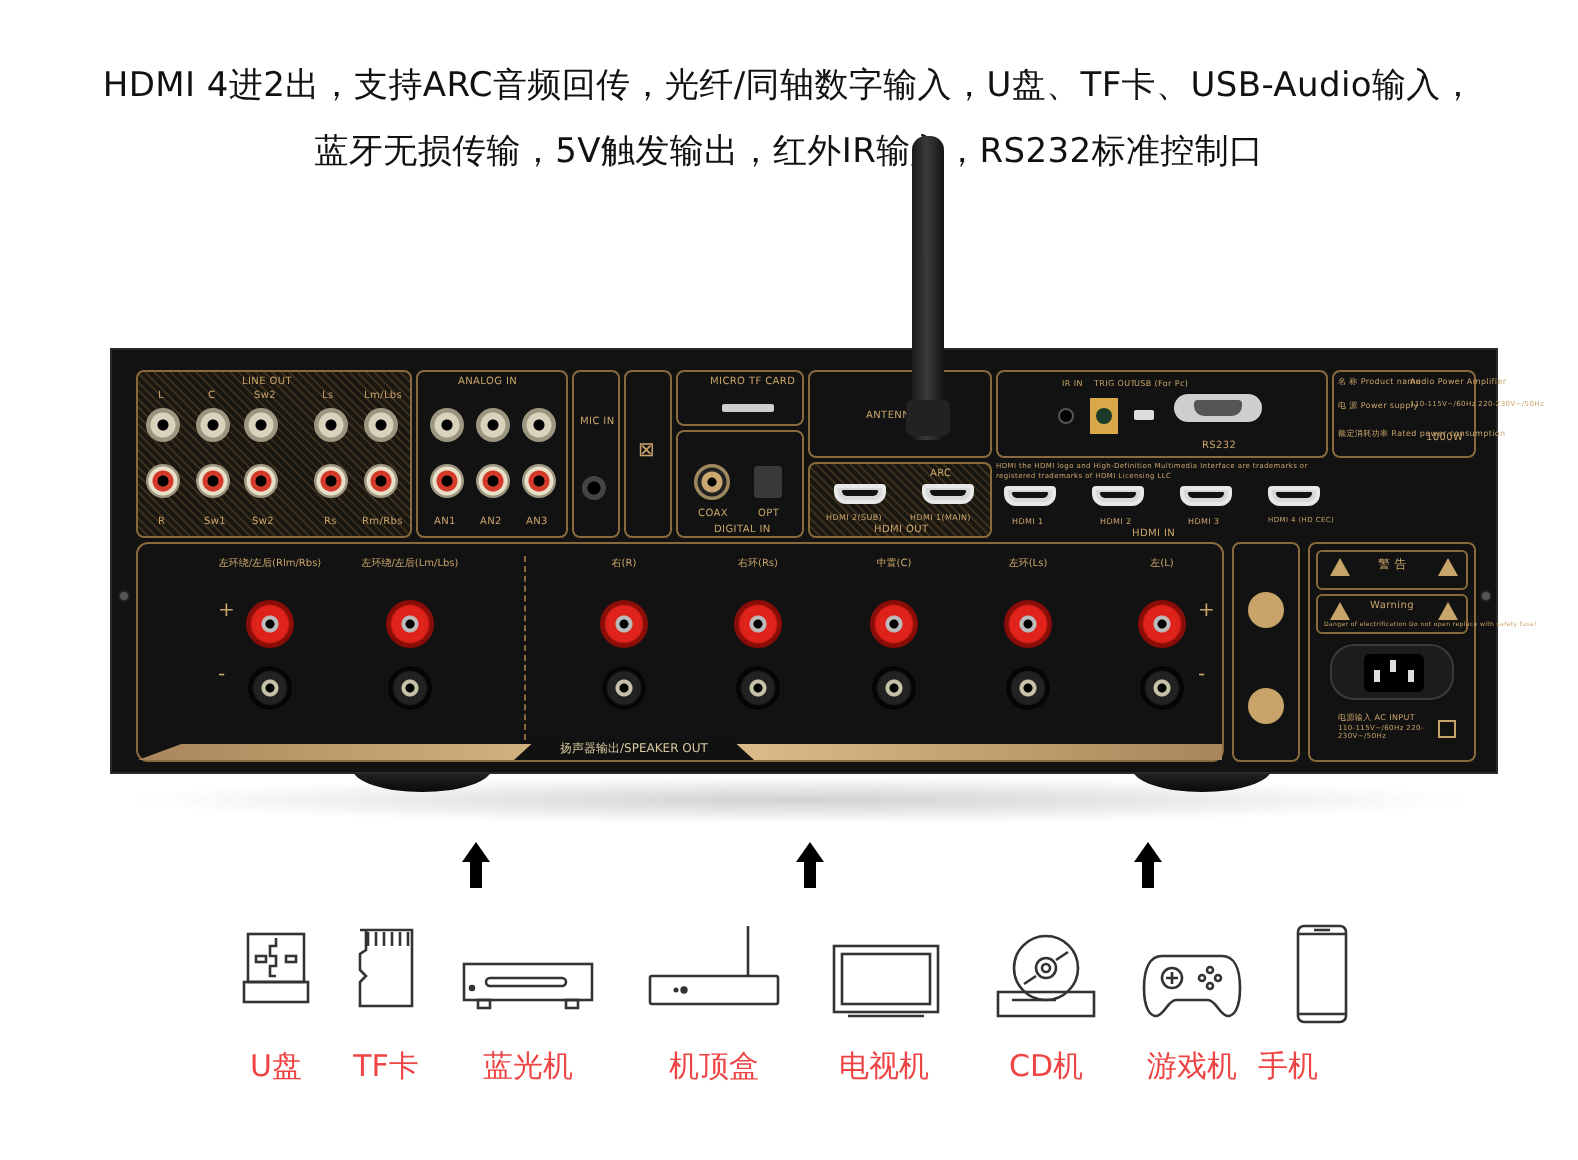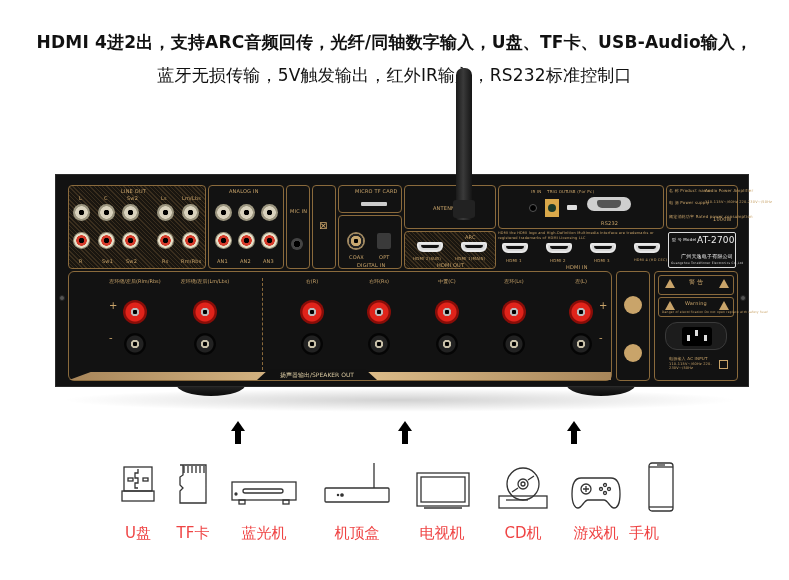--- a/index.html
+++ b/index.html
@@ -1,20 +1,20 @@
 <!DOCTYPE html>
 <html><head>
 <meta charset="utf-8">
 <style>
   * { box-sizing: border-box; margin: 0; padding: 0; }
   html, body { width: 789px; height: 580px; background: #ffffff; overflow: hidden; }
   body { position: relative; font-family: "DejaVu Sans", sans-serif; color: #111; }
 
   .headline { position: absolute; left: 0; width: 789px; text-align: center; font-size: 17px; letter-spacing: 0.2px; color: #111; }
-  .headline.l1 { top: 31px; font-weight: bold; }
+  .headline.l1 { top: 31px; }
   .headline.l2 { top: 64px; }
 
   
   .antenna { position: absolute; left: 456px; top: 68px; width: 16px; height: 152px; background: linear-gradient(90deg,#1a1a1a,#3a3a3a 45%,#151515); border-radius: 7px 7px 3px 3px; z-index: 5; }
   .antenna-base { position: absolute; left: 453px; top: 200px; width: 22px; height: 18px; background: #222; border-radius: 3px; z-index: 5; }
 
   
   .chassis { position: absolute; left: 55px; top: 174px; width: 694px; height: 213px; background: #121212; border: 1px solid #2a2a2a; }
   .upper-panel { position: absolute; left: 12px; top: 10px; width: 670px; height: 84px; }
   .box { position: absolute; border: 1px solid #8a6a3c; border-radius: 4px; }
@@ -172,26 +172,20 @@
       <div class="hdmi" style="left:48px;top:12px"></div>
       <div class="hdmi" style="left:92px;top:12px"></div>
       <div class="hdmi" style="left:136px;top:12px"></div>
       <div class="lbl" style="left:8px;top:27px;font-size:4px">HDMI 1</div>
       <div class="lbl" style="left:52px;top:27px;font-size:4px">HDMI 2</div>
       <div class="lbl" style="left:96px;top:27px;font-size:4px">HDMI 3</div>
       <div class="lbl" style="left:136px;top:27px;font-size:3.5px">HDMI 4 (HD CEC)</div>
       <div class="lbl" style="left:68px;top:33px">HDMI IN</div>
     </div>
 
-    <div class="box" style="left:600px;top:47px;width:68px;height:36px;border-color:#ddd;border-radius:2px">
-      <div class="lbl" style="left:3px;top:4px;color:#eee;font-size:4px">型 号 Model</div>
-      <div class="lbl" style="left:28px;top:2px;color:#eee;font-size:9px">AT-2700</div>
-      <div class="lbl" style="left:12px;top:20px;color:#eee;font-size:5px">广州天逸电子有限公司</div>
-      <div class="lbl" style="left:2px;top:28px;color:#ccc;font-size:3px">Guangzhou ToneWinner Electronics Co.,Ltd</div>
-    </div>
   </div>
 
   <div class="lower-panel">
     <div class="divider"></div>
     <div class="ch-label" style="left:66px">左环绕/左后(Rlm/Rbs)</div>
     <div class="ch-label" style="left:136px">左环绕/左后(Lm/Lbs)</div>
     <div class="ch-label" style="left:243px">右(R)</div>
     <div class="ch-label" style="left:310px">右环(Rs)</div>
     <div class="ch-label" style="left:378px">中置(C)</div>
     <div class="ch-label" style="left:445px">左环(Ls)</div>

